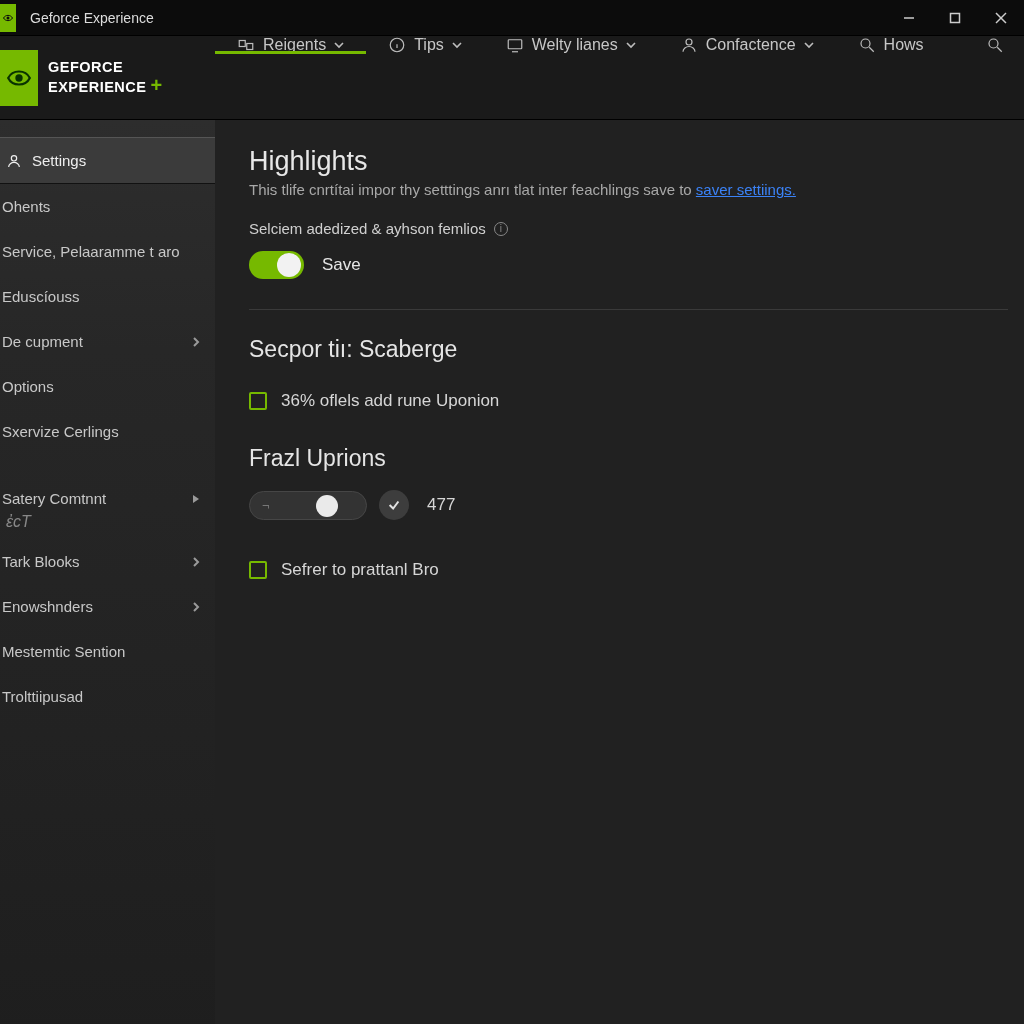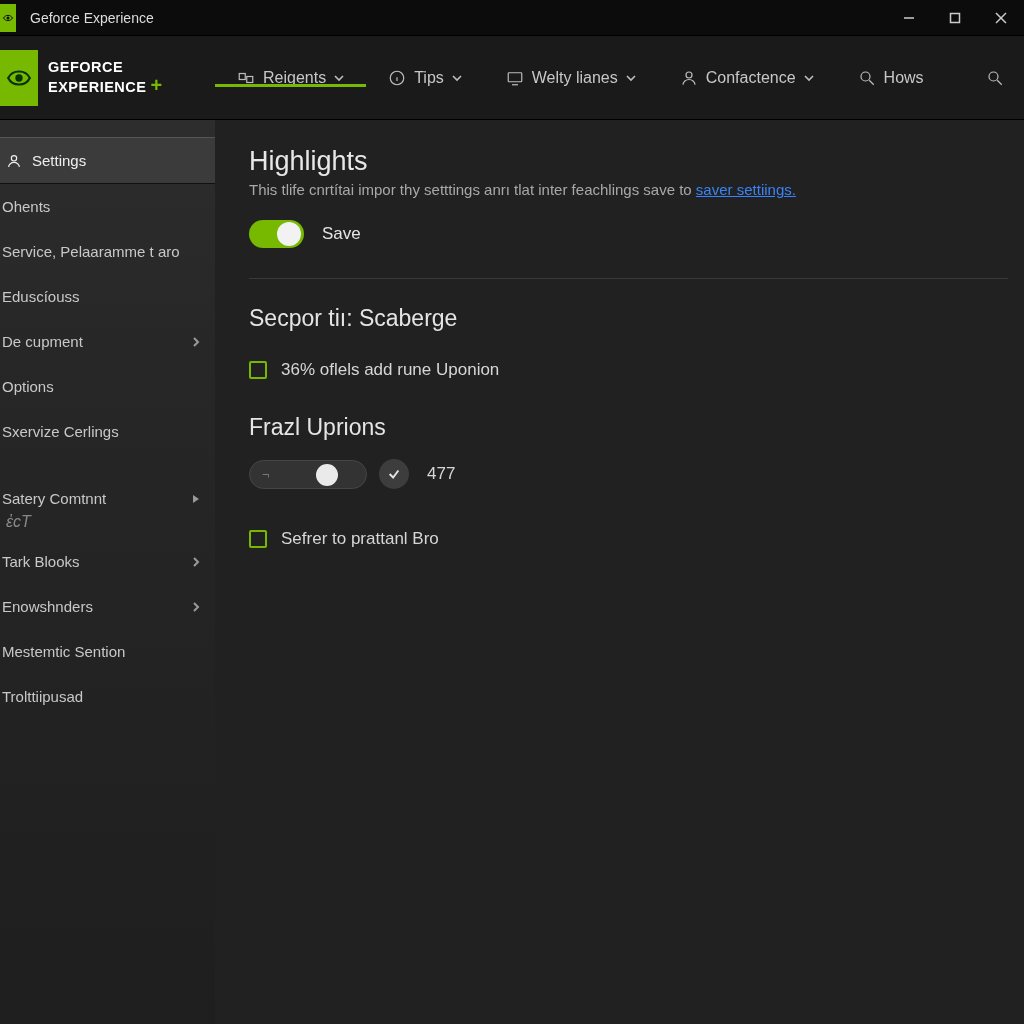--- a/index.html
+++ b/index.html
@@ -51,21 +51,21 @@
   .brand-text {
     display: flex; flex-direction: column; line-height: 1;
     color: #fff; font-weight: 600; font-size: 15px; letter-spacing: .5px;
   }
   .brand-text span:first-child { font-size: 14.5px; }
   .brand-text .row2 { display: flex; align-items: flex-end; gap: 4px; font-size: 15px; }
   .brand-plus { color: #76b900; font-size: 20px; font-weight: 700; }
 
   .tabs {
     flex: 1;
-    display: flex; align-items: center;
+    display: flex; align-items: flex-start;
   }
   .tab {
     display: flex; align-items: center; gap: 8px;
     padding: 0 22px;
     color: #c7c7c7; font-size: 16px;
     cursor: pointer;
     position: relative;
   }
   .tab.active::after {
     content: ""; position: absolute; left: 0; right: 0; bottom: 0;
@@ -349,20 +349,24 @@
       <span>Trolttiipusad</span>
     </div>
   </div>
 
   <div class="main">
 
     <h1 class="section-title">Highlights</h1>
     <p class="section-desc">
       <span>This tlife cnrtítai impor thy setttings anrı tlat inter feachlings save to </span><a>saver settiings.</a>
     </p>
+    <div class="subline">
+      <span>Selciem adedized &amp; ayhson femlios</span>
+      <span class="info-circ">i</span>
+    </div>
     <div class="toggle-row">
       <div class="toggle">
         <div class="knob"></div>
       </div>
       <span class="toggle-label">Save</span>
     </div>
 
     <hr class="divider">
 
     <h2 class="mid-title">Secpor tiı: Scaberge</h2>

